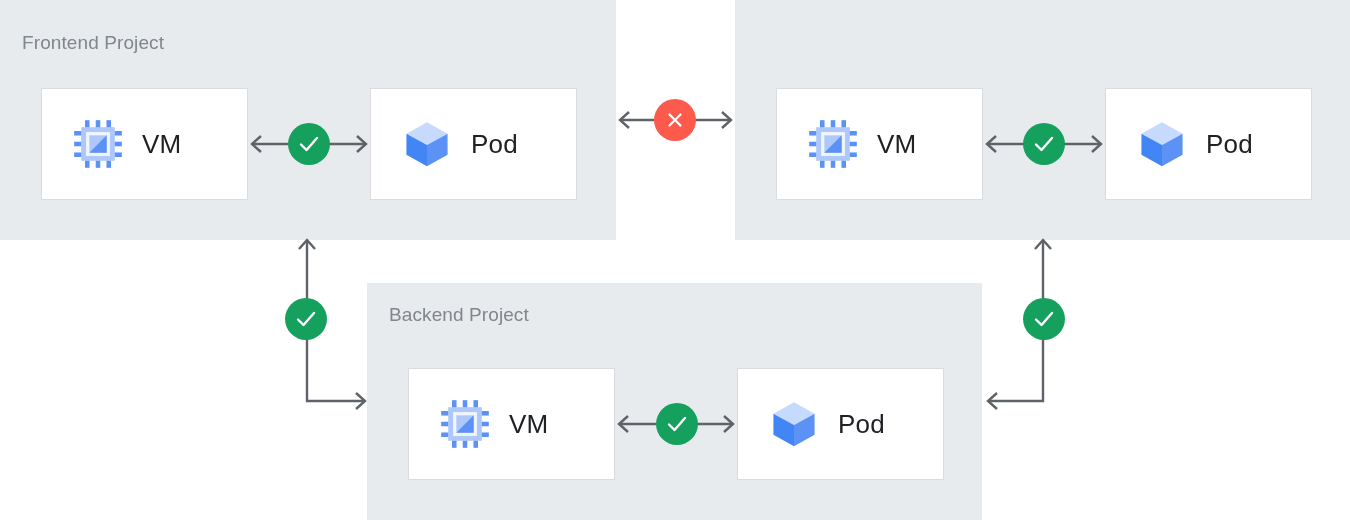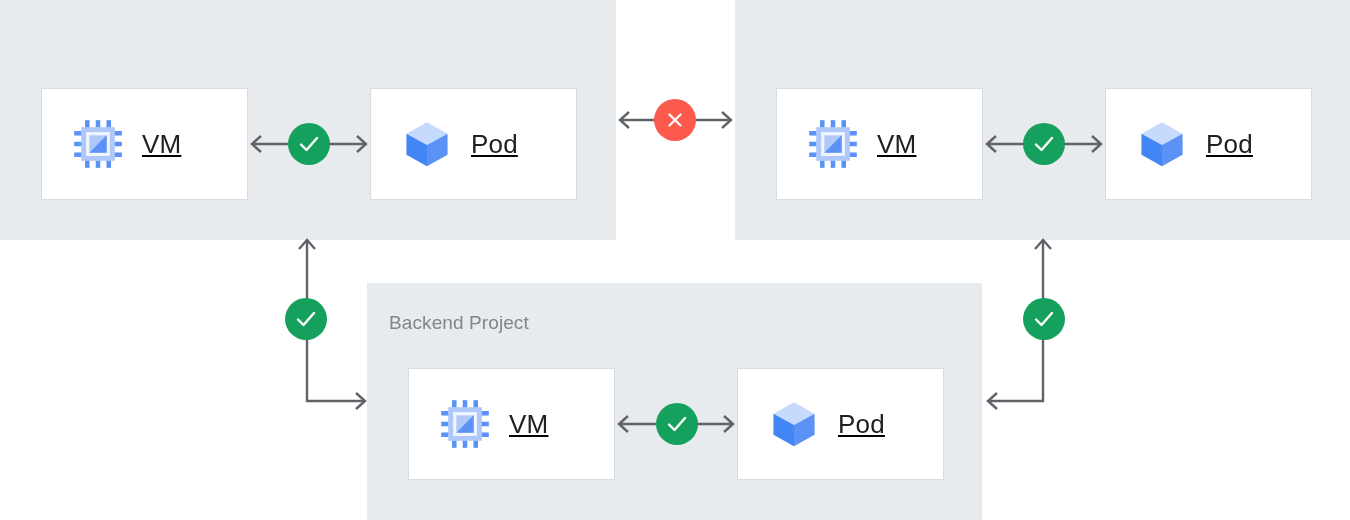--- a/index.html
+++ b/index.html
@@ -34,21 +34,20 @@
   }
 
   
   .card {
     position: absolute;
     background: #ffffff;
     border: 1px solid #dadce0;
     box-sizing: border-box;
     display: flex;
     align-items: center;
-    text-decoration: underline;
   }
   .card-inner {
     display: flex;
     align-items: center;
     gap: 18px;
     padding-left: 30px;
   }
   .card-label {
     font-size: 26px;
     color: #202124;
@@ -84,21 +83,22 @@
 </style>
 </head>
 <body>
 
 <div id="stage">
 
   <div class="panel" style="left:0px;top:0px;width:616px;height:240px;"></div>
   <div class="panel" style="left:735px;top:0px;width:615px;height:240px;"></div>
   <div class="panel" style="left:367px;top:283px;width:615px;height:237px;"></div>
 
-  <div class="panel-title" style="left:389px;top:312px;">Backend Project</div>
+  <div class="panel-title" style="left:22px;top:32px;">Frontend Project</div>
+  <div class="panel-title" style="left:389px;top:304px;">Backend Project</div>
 
   <svg id="wires" viewBox="0 0 1350 520" xmlns="http://www.w3.org/2000/svg">
     <g stroke="#5f6368" stroke-width="2.4" fill="none" stroke-linecap="butt" stroke-linejoin="miter">
 
       <g>
         <line x1="252" y1="144" x2="366" y2="144"></line>
         <polyline points="261,136 252,144 261,152"></polyline>
         <polyline points="357,136 366,144 357,152"></polyline>
       </g>
 

